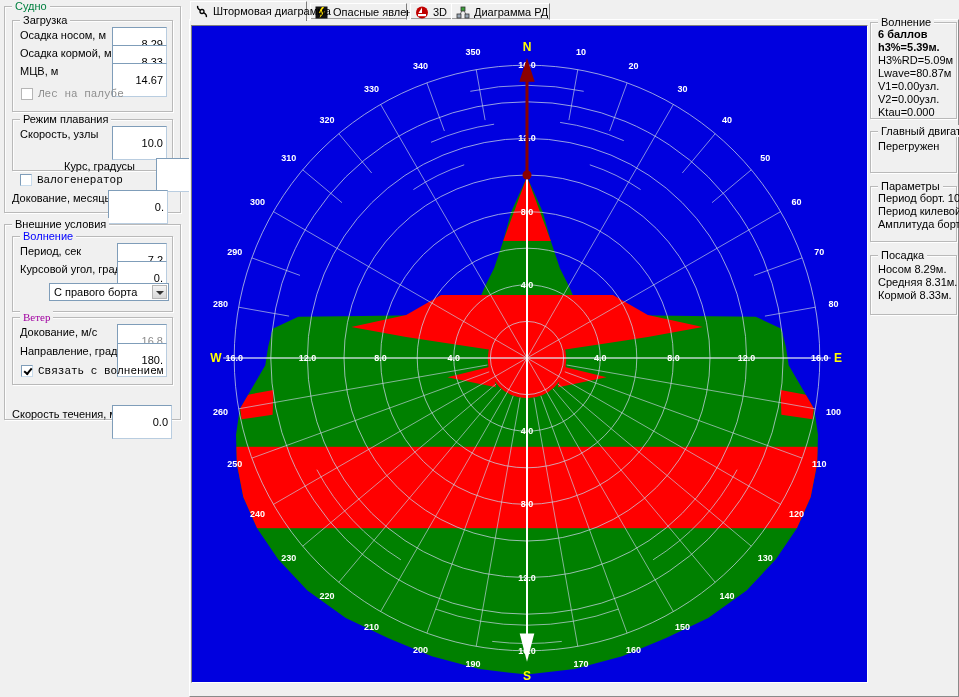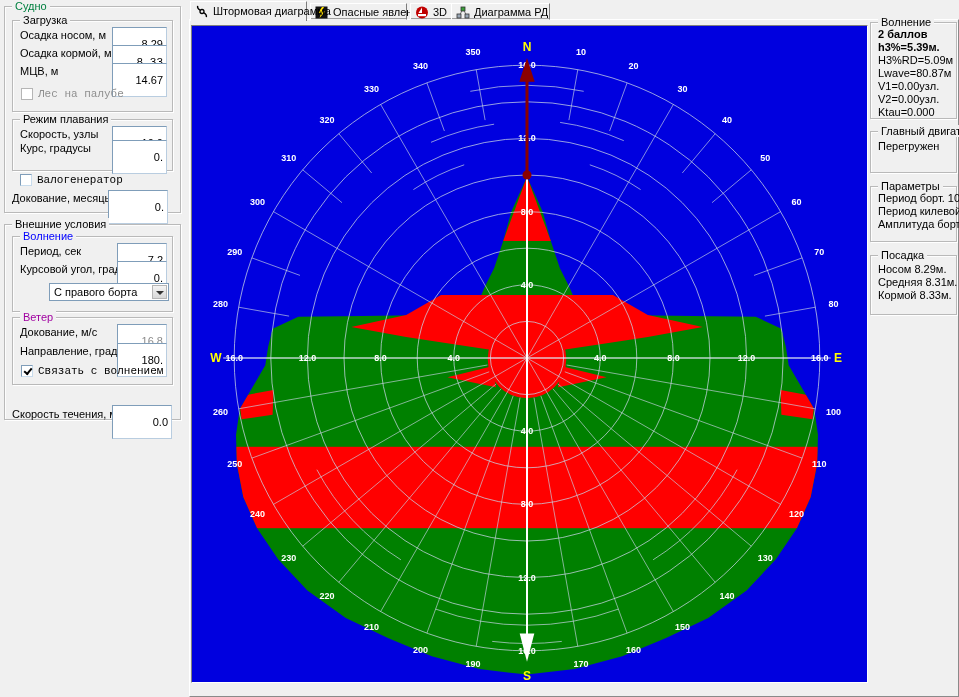--- a/index.html
+++ b/index.html
@@ -66,39 +66,39 @@
     <span class="gb-title" style="color:#008040;">Судно</span>
 
     <div class="groupbox" style="left:7px;top:13px;width:161px;height:92px;">
       <span class="gb-title">Загрузка</span>
       <div class="row" style="top:6px;">
         <span class="lbl">Осадка носом, м</span>
         <input class="field" style="right: 5px; top: 0px; width: 55px;" value="8.29">
       </div>
       <div class="row" style="top:24px;">
         <span class="lbl">Осадка кормой, м</span>
-        <input class="field" style="right: 5px; top: 0px; width: 55px; font-family: Liberation Mono, monospace;" value="8.33">
+        <input class="field" style="right: 5px; top: 0px; width: 55px;" value="8.33">
       </div>
       <div class="row" style="top:42px;">
         <span class="lbl">МЦВ, м</span>
         <input class="field" style="right: 5px; top: 0px; width: 55px;" value="14.67">
       </div>
       <div class="cbrow disabled" style="left:8px;top:67px;">
         <span class="cb"></span>
         <span class="cblbl">Лес на палубе</span>
       </div>
     </div>
 
     <div class="groupbox" style="left:7px;top:112px;width:161px;height:52px;">
       <span class="gb-title">Режим плавания</span>
       <div class="row" style="top:6px;">
         <span class="lbl">Скорость, узлы</span>
         <input class="field" style="right: 5px; top: 0px; width: 55px; margin-left: 36px;" value="10.0">
       </div>
-      <div class="row" style="top:20px;">
+      <div class="row" style="top:38px;margin-left:44px;">
         <span class="lbl">Курс, градусы</span>
         <input class="field" style="right: 5px; top: 0px; width: 55px;" value="0.">
       </div>
     </div>
 
     <div class="cbrow" style="left:15px;top:167px;">
       <span class="cb"></span>
       <span class="cblbl">Валогенератор</span>
     </div>
     <div class="row" style="top:183px;">
@@ -122,21 +122,21 @@
       </div>
       <div class="combo" style="left:36px;top:46px;width:120px;">
         <span class="combo-value">С правого борта</span>
         <span class="combo-btn">
             <i class="arrow"></i>
           </span>
       </div>
     </div>
 
     <div class="groupbox" style="left:7px;top:92px;width:161px;height:68px;">
-      <span class="gb-title" style="color:#a000a0;">Ветер</span>
+      <span class="gb-title" style="color:#a000a0;font-family:Liberation Serif, serif;">Ветер</span>
       <div class="row" style="top:6px;">
         <span class="lbl">Докование, м/с</span>
         <input class="field disabled" style="right: 5px; top: 0px; width: 50px;" value="16.8">
       </div>
       <div class="row" style="top:25px;">
         <span class="lbl">Направление, град</span>
         <input class="field" style="right: 5px; top: 0px; width: 50px;" value="180.">
       </div>
       <div class="cbrow" style="left:8px;top:47px;">
         <span class="cb checked"></span>
@@ -325,21 +325,21 @@
       <line x1="335" y1="149.0" x2="335" y2="53.8" stroke="#8b0000" stroke-width="3"></line>
       <polygon points="335,31.9 342.7,55.7 327.3,55.7" fill="#8b0000"></polygon>
       <circle cx="335" cy="149.0" r="4.5" fill="#8b0000"></circle>
     </svg>
 </div>
 
 <div style="position:absolute;left:869px;top:0;width:90px;height:697px;">
 
   <div class="groupbox" style="left:1px;top:22px;width:87px;height:97px;">
     <span class="gb-title">Волнение</span>
-    <span class="info-line bold" style="top:5px;">2 баллов</span>
+    <span class="info-line bold" style="top:5px;">6 баллов</span>
     <span class="info-line bold" style="top:18px;">h3%=5.39м.</span>
     <span class="info-line" style="top:31px;text-align:center;">H3%RD=5.09м</span>
     <span class="info-line" style="top:44px;">Lwave=80.87м</span>
     <span class="info-line" style="top:57px;">V1=0.00узл.</span>
     <span class="info-line" style="top:70px;">V2=0.00узл.</span>
     <span class="info-line" style="top:83px;">Ktau=0.000</span>
   </div>
 
   <div class="groupbox" style="left:1px;top:131px;width:87px;height:42px;">
     <span class="gb-title">Главный двигатель:</span>

